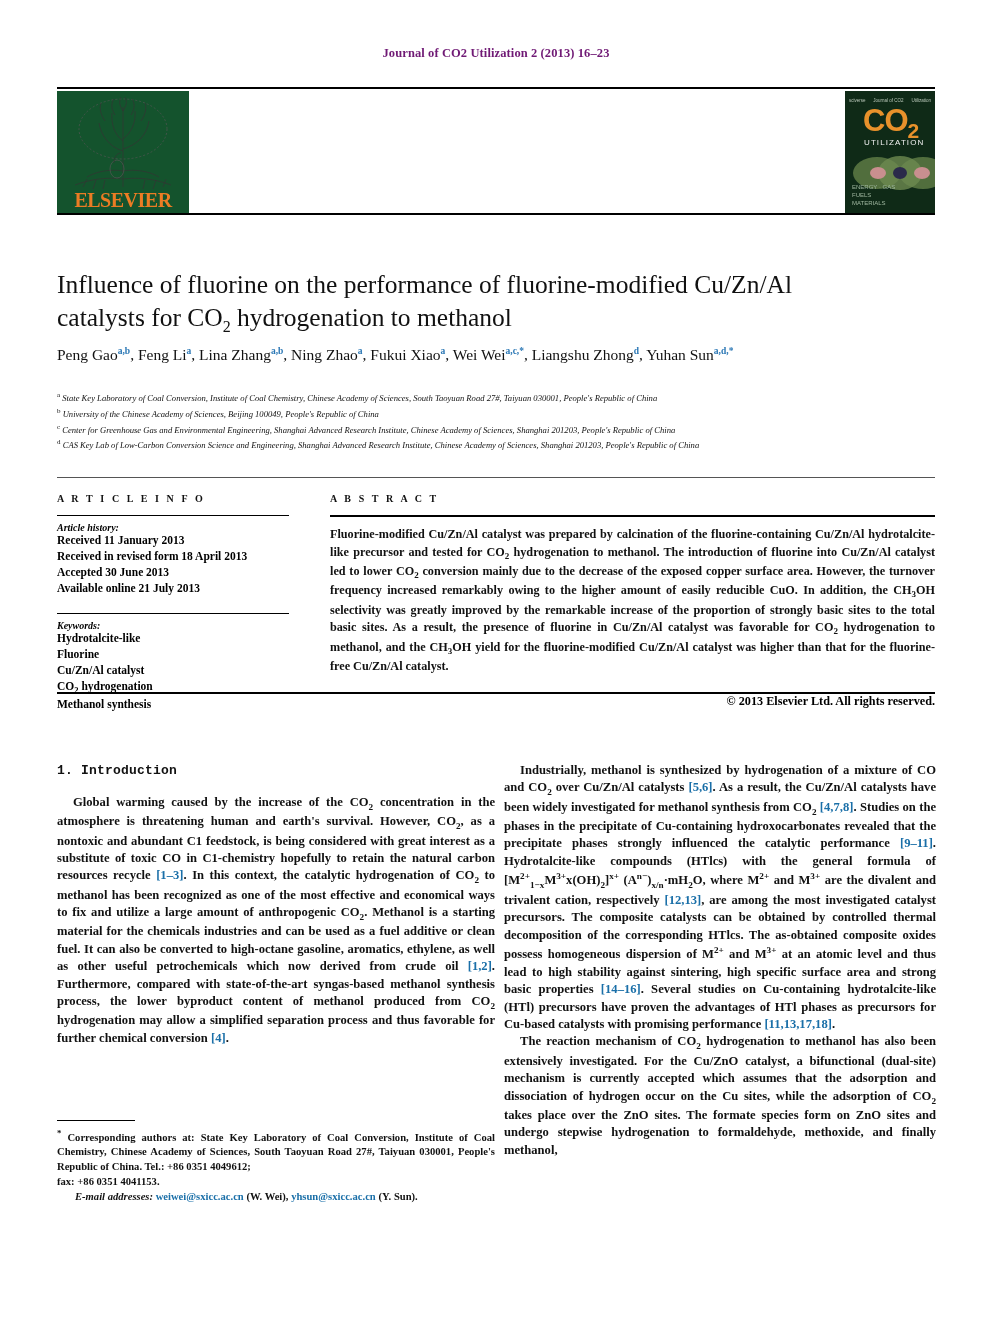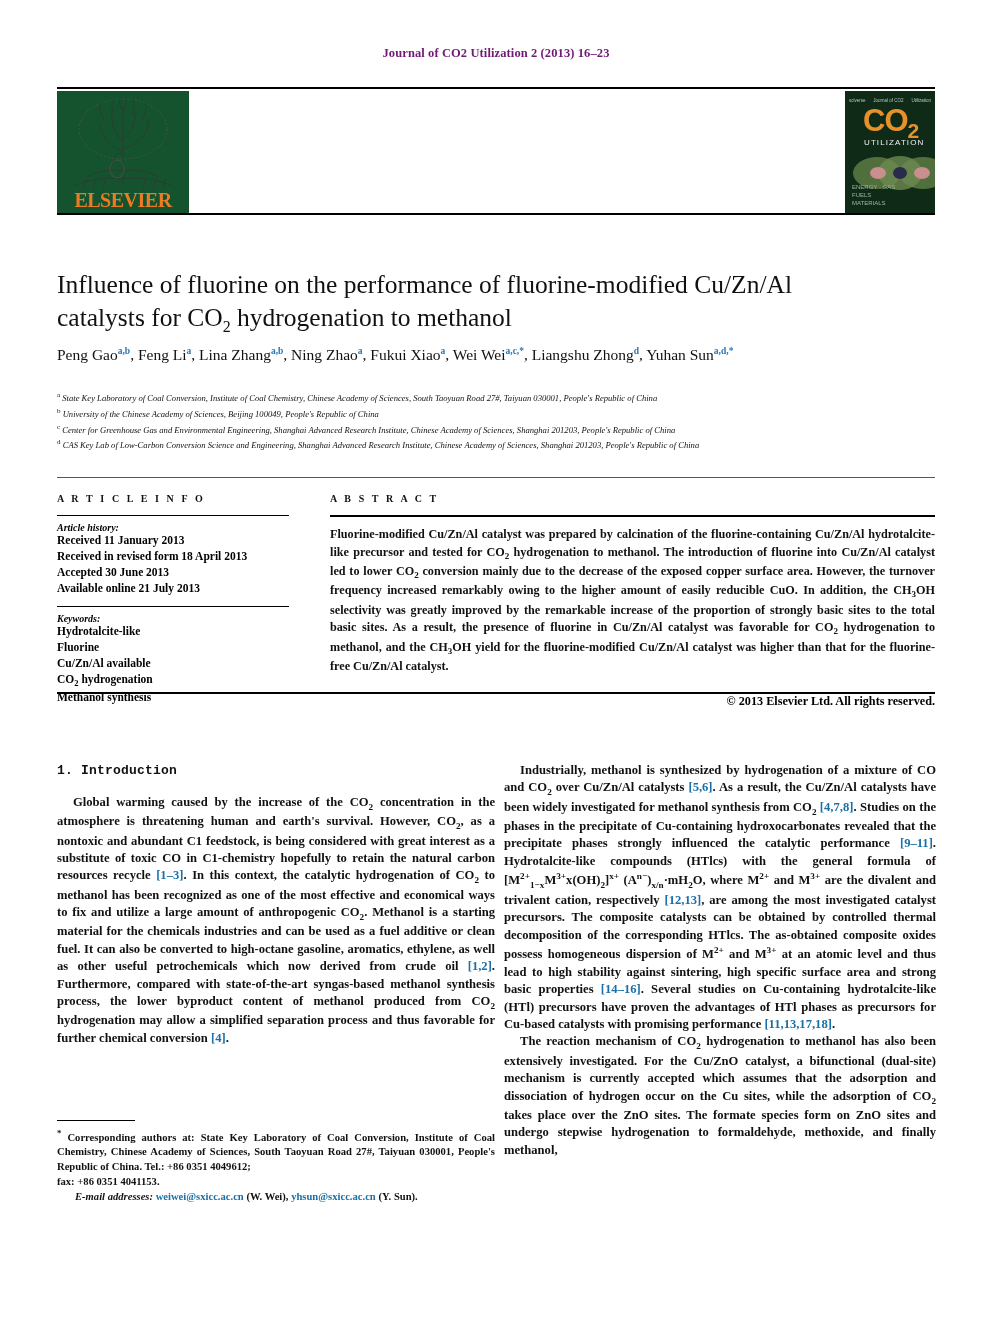--- a/index.html
+++ b/index.html
@@ -154,21 +154,21 @@
   }
   .thin-rule { border-top:1.1px solid #000; margin-top:11px; }
 
   .info-head {
     font-size:10px; font-style:italic; font-weight:bold;
     margin-top:6px;
   }
   .info-list {
     font-size:11.5px; line-height:1.38; font-weight:bold;
   }
-  .kw-block { margin-top:10px;font-family:Liberation Serif, serif; }
+  .kw-block { margin-top:17px;font-family:Liberation Serif, serif; }
   .kw-block .thin-rule { margin-top:0; }
   .kw-list { font-size:11.5px; line-height:1.38; font-weight:bold; }
   .kw-list sub { font-size:8.5px; }
 
   .abstract-body {
     margin-top:9px;
     font-size:12.2px; line-height:1.44;
     text-align:justify;
     font-weight:bold;
     color:#111;
@@ -308,21 +308,21 @@
         <div>Received in revised form 18 April 2013</div>
         <div>Accepted 30 June 2013</div>
         <div>Available online 21 July 2013</div>
       </div>
     <div class="kw-block">
       <div class="thin-rule"></div>
       <div class="info-head">Keywords:</div>
       <div class="kw-list">
           <div>Hydrotalcite-like</div>
           <div>Fluorine</div>
-          <div>Cu/Zn/Al available</div>
+          <div>Cu/Zn/Al catalyst</div>
           <div>CO<sub>2</sub> hydrogenation</div>
           <div>Methanol synthesis</div>
         </div>
     </div>
   </div>
 
   <div class="col-abs">
     <div class="sec-label">A B S T R A C T</div>
     <div class="thin-rule" style="border-top-width:2.2px;"></div>
     <div class="abstract-body">Fluorine-modified Cu/Zn/Al catalyst was prepared by calcination of the fluorine-containing Cu/Zn/Al hydrotalcite-like precursor and tested for CO<sub>2</sub> hydrogenation to methanol. The introduction of fluorine into Cu/Zn/Al catalyst led to lower CO<sub>2</sub> conversion mainly due to the decrease of the exposed copper surface area. However, the turnover frequency increased remarkably owing to the higher amount of easily reducible CuO. In addition, the CH<sub>3</sub>OH selectivity was greatly improved by the remarkable increase of the proportion of strongly basic sites to the total basic sites. As a result, the presence of fluorine in Cu/Zn/Al catalyst was favorable for CO<sub>2</sub> hydrogenation to methanol, and the CH<sub>3</sub>OH yield for the fluorine-modified Cu/Zn/Al catalyst was higher than that for the fluorine-free Cu/Zn/Al catalyst.</div>

